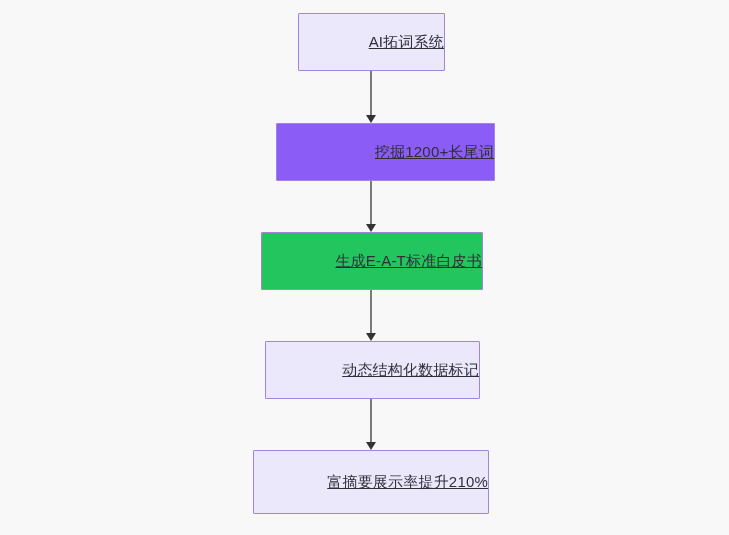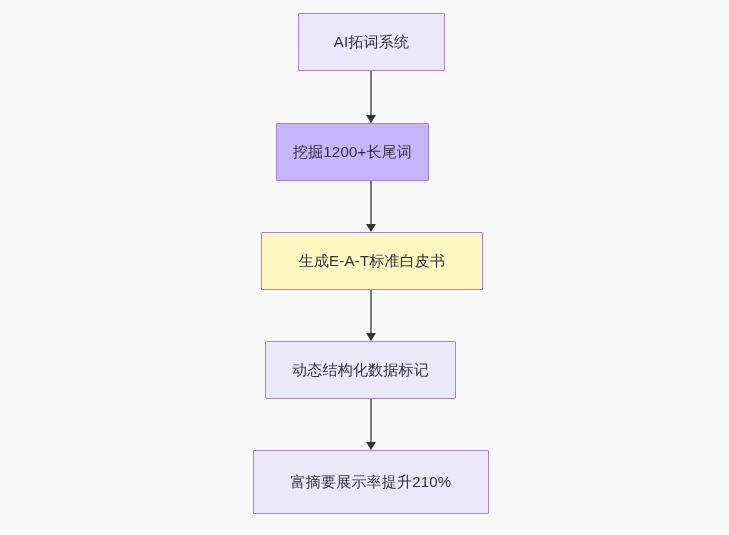--- a/index.html
+++ b/index.html
@@ -19,26 +19,27 @@
     height: 535px;
   }
   .node {
     position: absolute;
     box-sizing: border-box;
     background: #ebe8fc;
     border: 1.6px solid #a383e0;
     border-radius: 1px;
     display: flex;
     align-items: center;
-    justify-content: center;
+    justify-content: flex-end;
     color: #2f2f38;
     font-size: 15px;
     line-height: 1;
     letter-spacing: 0.2px;
     white-space: nowrap;
+    text-decoration: underline;
   }
   .node-label {
     display: block;
     padding-bottom: 1px;
   }
   .edge {
     position: absolute;
     pointer-events: none;
   }
   .edge-line {
@@ -74,25 +75,25 @@
       <div class="edge-line" style="height: 44px; background: rgb(123, 123, 123);"></div>
       <div class="edge-head" style="top: 43px; border-top-color: rgb(51, 51, 51);"></div>
     </div>
     <div class="edge" style="left: 370px; top: 399px; width: 2px; height: 51px;">
       <div class="edge-line" style="height: 44px; background: rgb(123, 123, 123);"></div>
       <div class="edge-head" style="top: 43px; border-top-color: rgb(51, 51, 51);"></div>
     </div>
     <div class="node" style="left: 298px; top: 13px; width: 147px; height: 58px; background: rgb(235, 232, 252); border-color: rgb(163, 131, 224); color: rgb(47, 47, 56);">
       <span class="node-label">AI拓词系统</span>
     </div>
-    <div class="node" style="left: 276px; top: 123px; width: 153px; height: 58px; background: #c4b5fd; border-color: rgb(163, 131, 224); color: rgb(47, 47, 56);">
+    <div class="node" style="left: 276px; top: 123px; width: 219px; height: 58px; background: #8b5cf6; border-color: rgb(163, 131, 224); color: rgb(47, 47, 56);">
       <span class="node-label">挖掘1200+长尾词</span>
     </div>
-    <div class="node" style="left: 261px; top: 232px; width: 222px; height: 58px; background: #fef9c3; border-color: rgb(163, 131, 224); color: rgb(47, 47, 56);">
+    <div class="node" style="left: 261px; top: 232px; width: 222px; height: 58px; background: #22c55e; border-color: rgb(163, 131, 224); color: rgb(47, 47, 56);">
       <span class="node-label">生成E-A-T标准白皮书</span>
     </div>
-    <div class="node" style="left: 265px; top: 341px; width: 191px; height: 58px; background: rgb(235, 232, 252); border-color: rgb(163, 131, 224); color: rgb(47, 47, 56);">
+    <div class="node" style="left: 265px; top: 341px; width: 215px; height: 58px; background: rgb(235, 232, 252); border-color: rgb(163, 131, 224); color: rgb(47, 47, 56);">
       <span class="node-label">动态结构化数据标记</span>
     </div>
     <div class="node" style="left: 253px; top: 450px; width: 236px; height: 64px; background: rgb(235, 232, 252); border-color: rgb(163, 131, 224); color: rgb(47, 47, 56);">
       <span class="node-label">富摘要展示率提升210%</span>
     </div>
   </div>
 
 </body></html>

